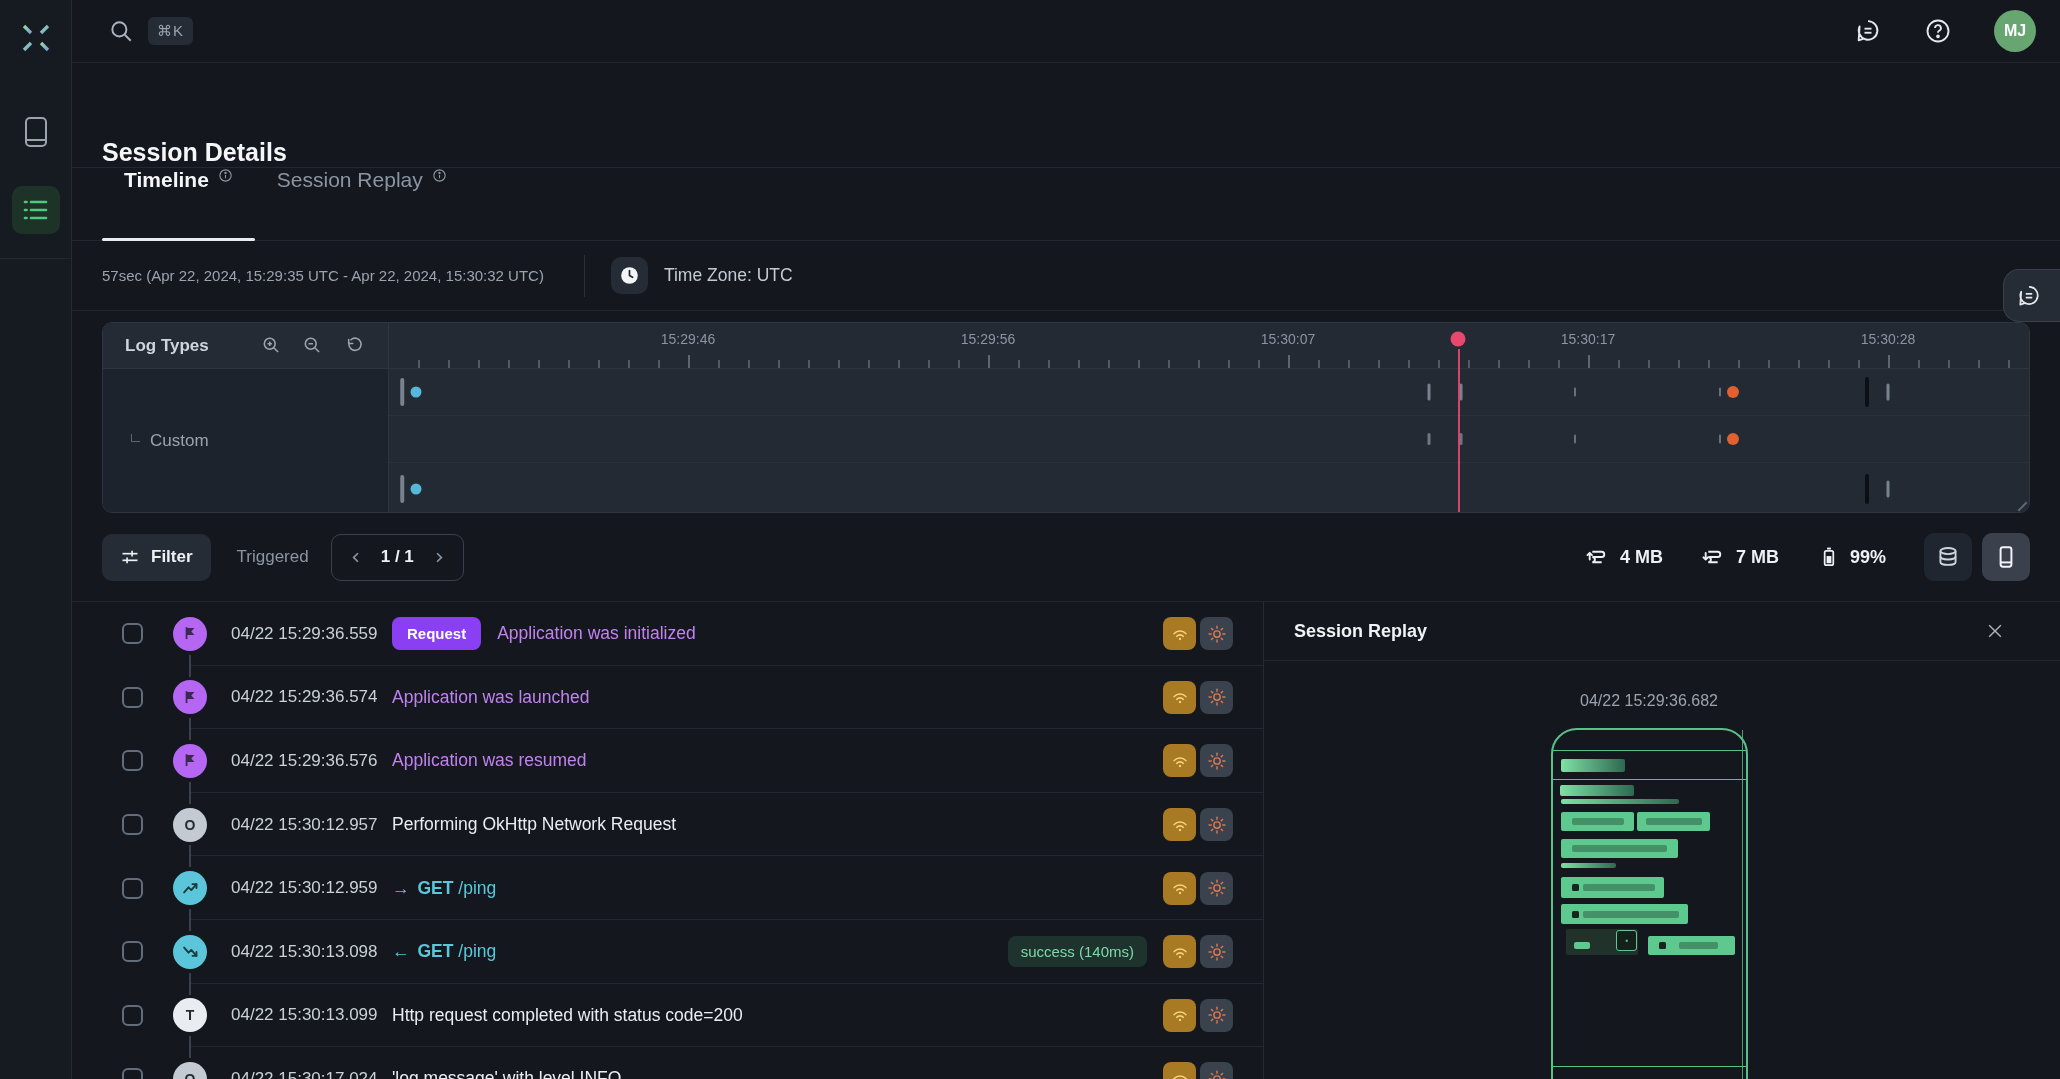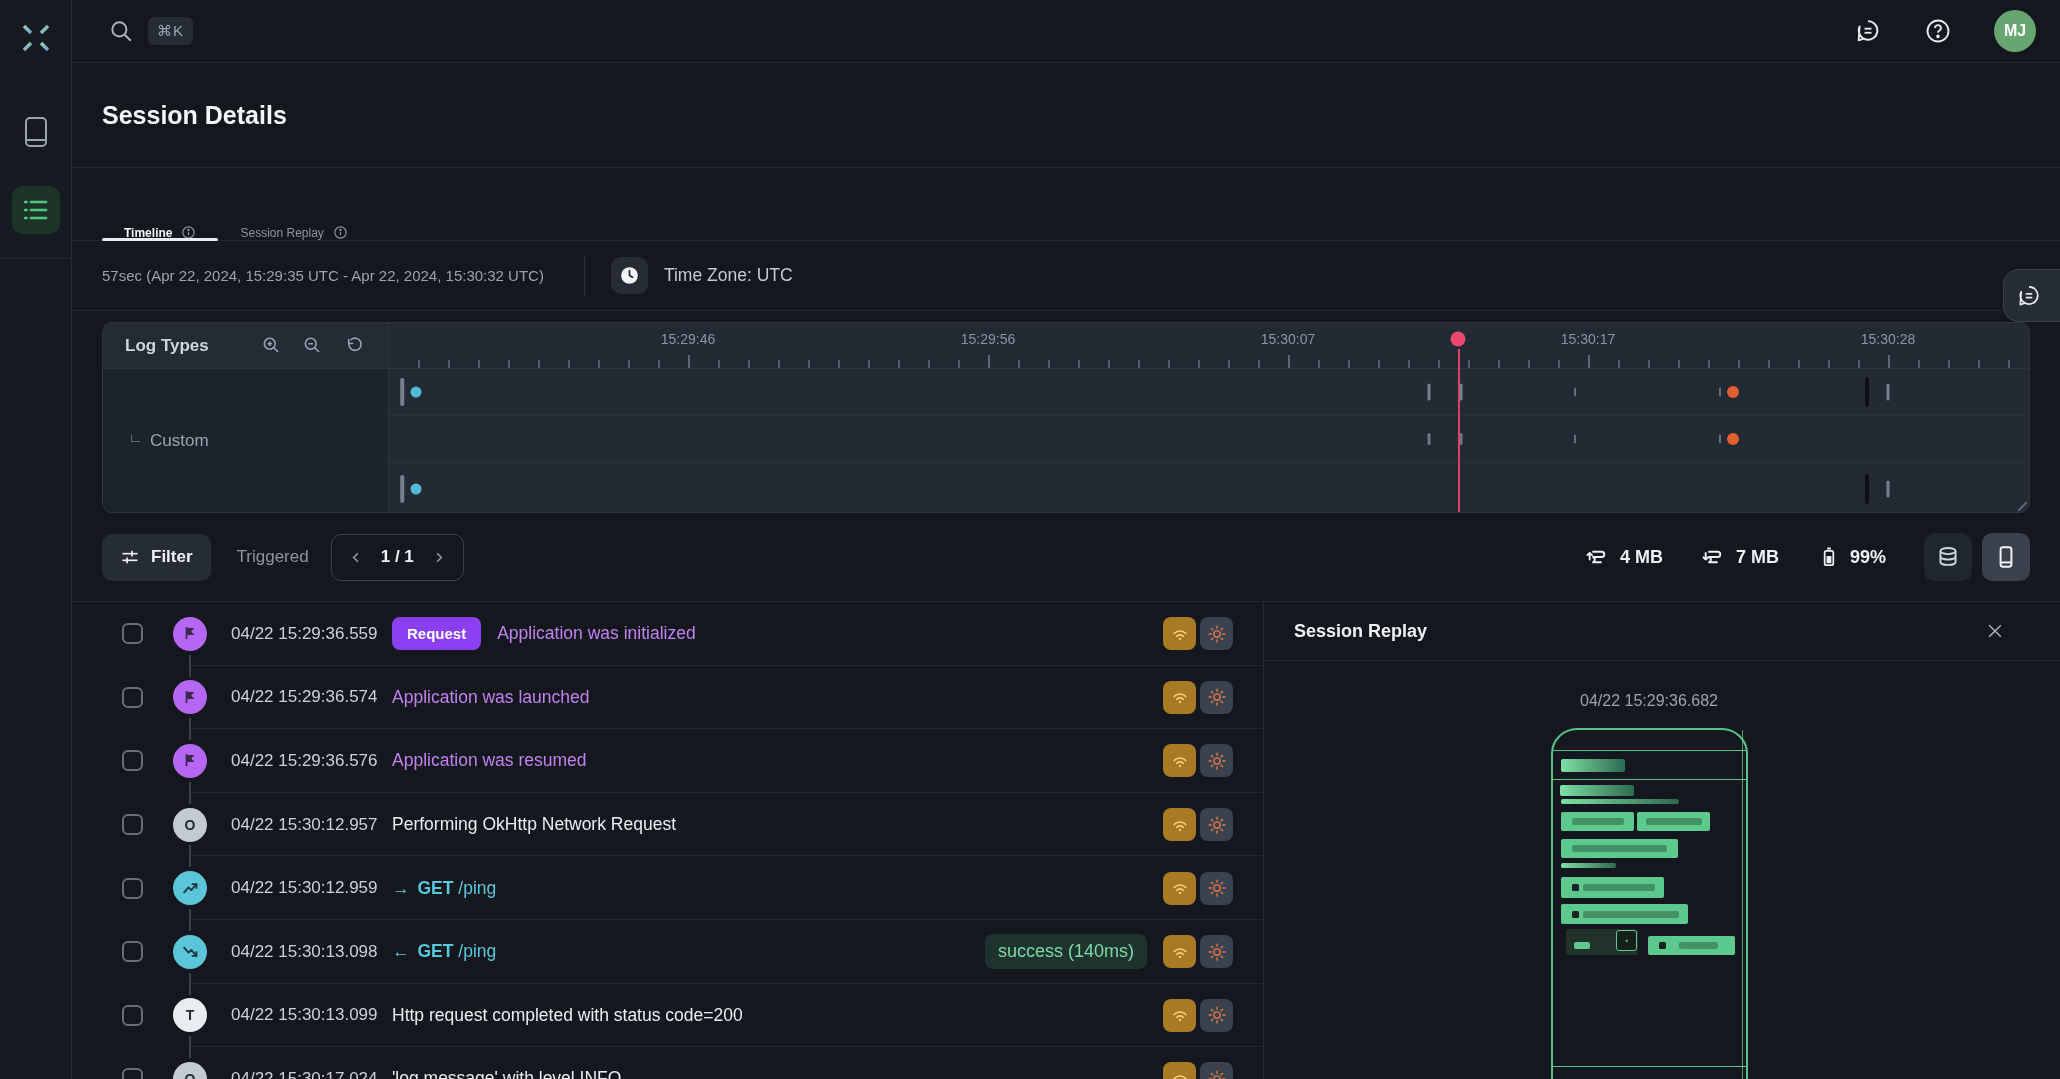--- a/index.html
+++ b/index.html
@@ -24,32 +24,32 @@
   .topbar { position:absolute; left:72px; right:0; top:0; height:63px;
     border-bottom:1px solid #222831; display:flex; align-items:center; padding:0 24px 0 36px; }
   .kbd { background:#262c36; color:#9aa3ae; font-size:15px; border-radius:6px;
     padding:5px 9px; margin-left:14px; letter-spacing:1px; }
   .topbar-right { margin-left:auto; display:flex; align-items:center; gap:42px; }
   .avatar { width:42px; height:42px; border-radius:50%; background:#67a671; color:#fff;
     font-weight:bold; font-size:16px; display:flex; align-items:center; justify-content:center; }
 
   
   .page-header { position:absolute; left:72px; right:0; top:63px; height:105px;
-    border-bottom:1px solid #222831; display:flex; align-items:center; padding-left:30px; }
+    border-bottom:1px solid #222831; display:flex; align-items:flex-end; padding-left:30px; }
   .page-title { font-size:25px; font-weight:bold; color:#f4f6f8; }
   .id-pill { margin-left:36px; height:44px; background:#262c36; border-radius:8px;
     display:flex; align-items:center; padding:0 18px; gap:10px; width:442px; cursor:pointer; }
   .id-pill .id-label { font-weight:bold; font-size:17px; color:#e7ebef; }
   .id-pill .id-value { font-size:17px; color:#c2cad3; flex:1; }
 
   
   .tabs-row { position:absolute; left:72px; right:0; top:168px; height:73px;
     border-bottom:1px solid #222831; display:flex; align-items:center; padding-left:30px; }
-  .tab { position:relative; height:100%; display:flex; align-items:flex-end; gap:9px;
-    padding:0 22px; font-size:12px; color:#8b95a1; cursor:pointer; }
+  .tab { position:relative; height:100%; display:flex; align-items:flex-start; gap:9px;
+    padding:0 22px; font-size:21px; color:#8b95a1; cursor:pointer; }
   .tab.active { color:#f4f6f8; font-weight:bold; }
   .tab.active::after { content:""; position:absolute; left:0; right:0; bottom:-1px; height:3px;
     background:#e8ecef; border-radius:2px; }
 
   
   .info-row { position:absolute; left:72px; right:0; top:241px; height:70px;
     border-bottom:1px solid #222831; display:flex; align-items:center; padding-left:30px; }
   .duration { font-size:15px; color:#9aa3ae; }
   .vsep { width:1px; height:42px; background:#2a303a; margin:0 26px 0 40px; }
   .clock-chip { width:37px; height:37px; background:#262c36; border-radius:10px;
@@ -124,21 +124,21 @@
   .log-time { width:161px; margin-left:24px; font-size:17px; color:#c9d1d9; flex:none; }
   .log-badge { background:var(--purple-badge); color:#fff; font-weight:bold; font-size:15px;
     border-radius:8px; padding:8px 15px; margin-right:16px; }
   .log-msg { font-size:17.5px; }
   .log-msg.purple { color:var(--purple-text); }
   .log-msg.teal { color:var(--teal); }
   .log-msg.white { color:#e9edf2; }
   .log-msg b { font-weight:bold; }
   .log-msg .arrow { margin-right:8px; }
   .row-controls { position:absolute; right:30px; display:flex; align-items:center; gap:4px; }
-  .status-badge { background:var(--success-bg); color:var(--success-text); font-size:18px;
+  .status-badge { background:var(--success-bg); color:var(--success-text); font-size:15px;
     border-radius:8px; padding:7px 13px; margin-right:12px; }
   .mini-btn { width:33px; height:33px; border-radius:8px; display:flex; align-items:center;
     justify-content:center; cursor:pointer; }
   .mini-btn.wifi { background:var(--amber-btn); }
   .mini-btn.sun { background:#3a424e; }
 
   
   .replay { position:absolute; left:1263px; right:0; top:602px; bottom:0; border-left:1px solid #252b34; }
   .replay-head { height:59px; display:flex; align-items:center; padding:0 56px 0 30px;
     border-bottom:1px solid #222831; }

